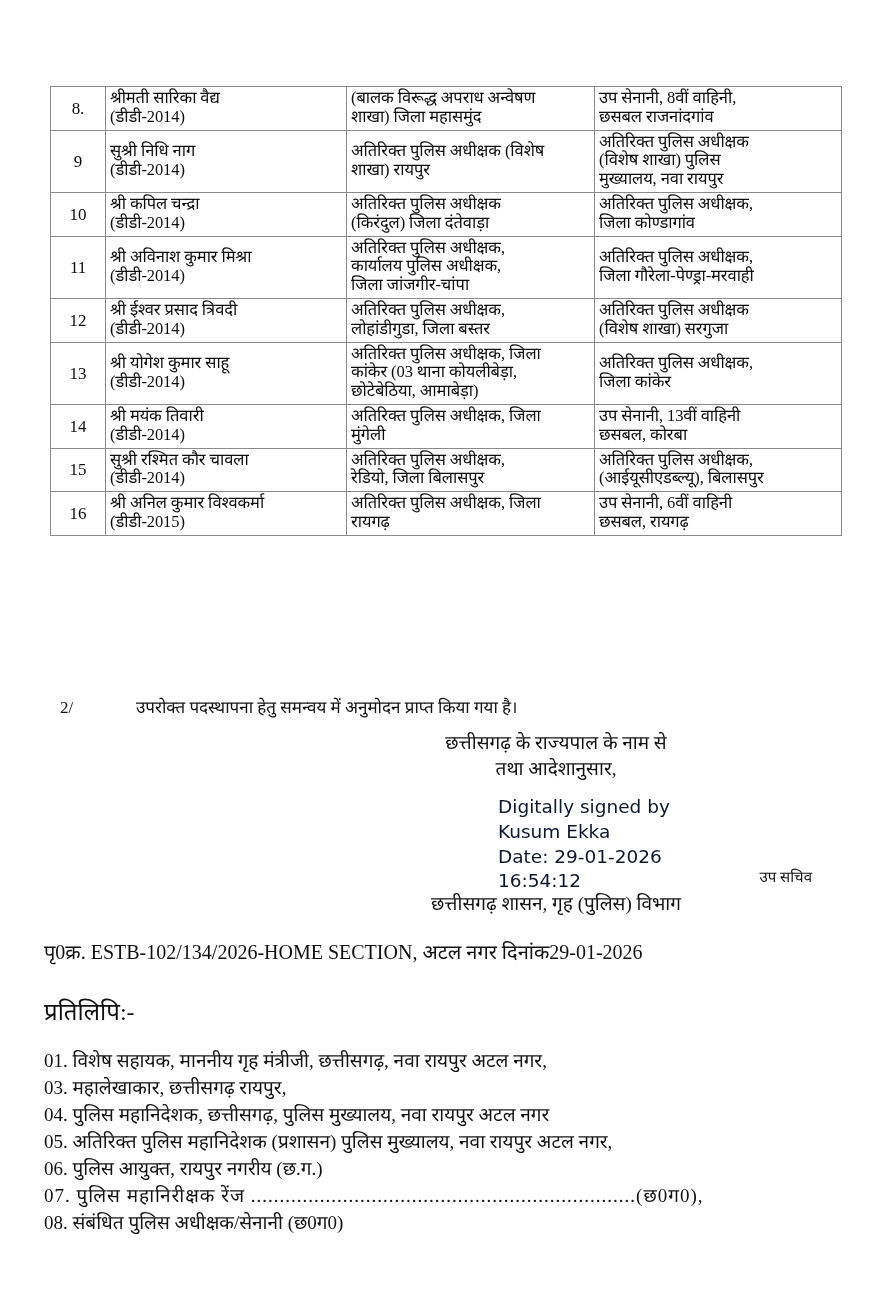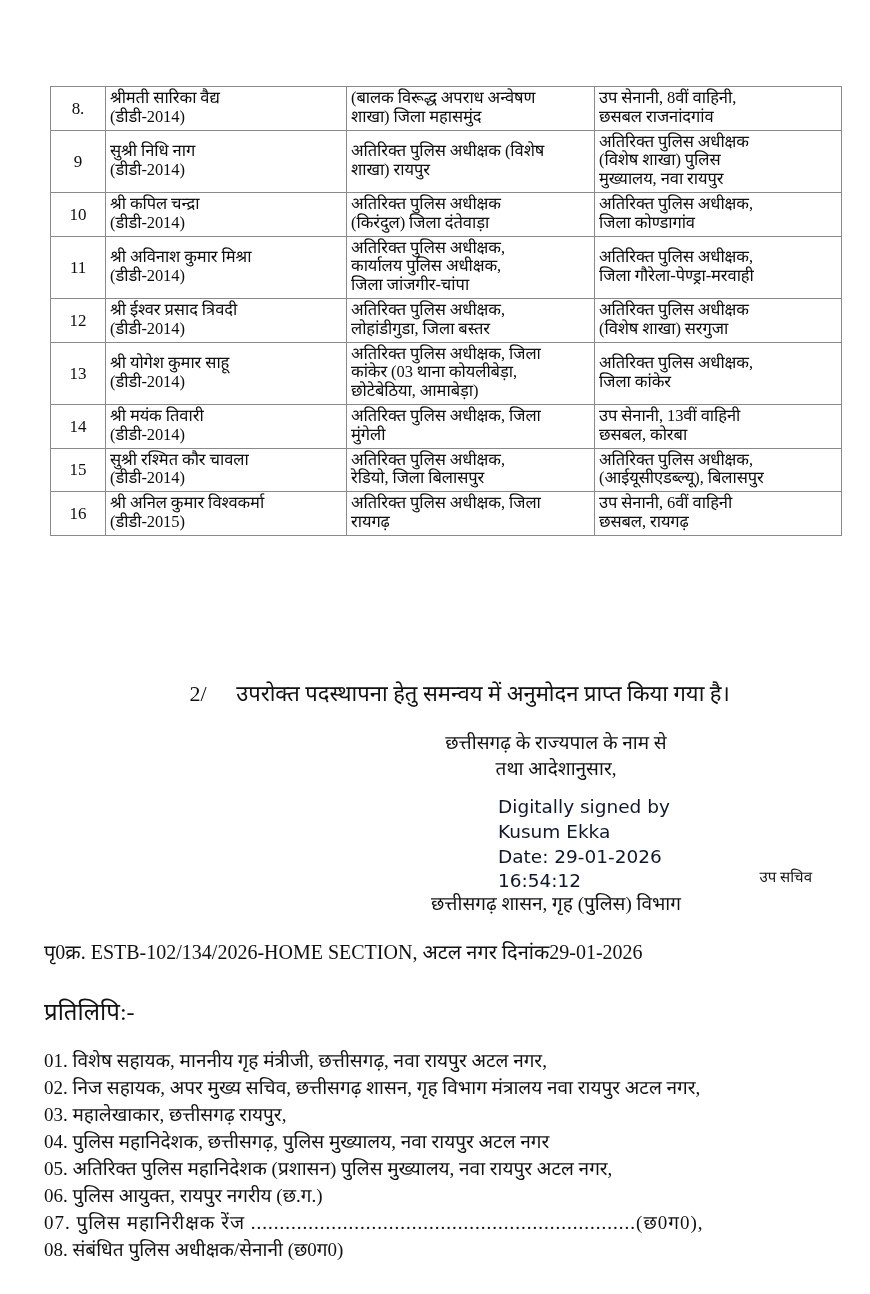--- a/index.html
+++ b/index.html
@@ -52,26 +52,25 @@
   .posting-table td.c-name  { width: 233px; }
   .posting-table td.c-from  { width: 240px; }
   .posting-table td.c-to    { width: 239px; }
 
   .cellline { display: block; white-space: nowrap; }
 
   
   .para-2 {
     position: absolute;
     left: 60px;
-    top: 680px;
+    top: 697px;
     width: 770px;
-    font-size: 22px;
+    font-size: 17px;
     line-height: 1.3;
     white-space: nowrap;
-    text-align: center;
   }
   .para-2 .pnum {
     display: inline-block;
     width: 76px;
   }
 
   
   .sig-block {
     position: absolute;
     left: 300px;
@@ -329,21 +328,20 @@
   </div>
 
   <div class="sig-dept">छत्तीसगढ़ शासन, गृह (पुलिस) विभाग</div>
 
   <div class="endorse">पृ0क्र. ESTB-102/134/2026-HOME SECTION, अटल नगर दिनांक29-01-2026</div>
 
   <div class="copy-heading">प्रतिलिपि:-</div>
 
   <div class="dist-list">
     <span class="dist-item">01. विशेष सहायक, माननीय गृह मंत्रीजी, छत्तीसगढ़, नवा रायपुर अटल नगर,</span>
-    <span class="dist-item wrap">02. निज सहायक, अपर मुख्य सचिव, छत्तीसगढ़ शासन, गृह विभाग मंत्रालय नवा रायपुर अटल नगर,</span>
     <span class="dist-item">03. महालेखाकार, छत्तीसगढ़ रायपुर,</span>
     <span class="dist-item">04. पुलिस महानिदेशक, छत्तीसगढ़, पुलिस मुख्यालय, नवा रायपुर अटल नगर</span>
     <span class="dist-item">05. अतिरिक्त पुलिस महानिदेशक (प्रशासन) पुलिस मुख्यालय, नवा रायपुर अटल नगर,</span>
     <span class="dist-item">06. पुलिस आयुक्त, रायपुर नगरीय (छ.ग.)</span>
     <span class="dist-item dots">07. पुलिस महानिरीक्षक रेंज ...................................................................(छ0ग0),</span>
     <span class="dist-item">08. संबंधित पुलिस अधीक्षक/सेनानी                                                        (छ0ग0)</span>
   </div>
 
 </div>
 

